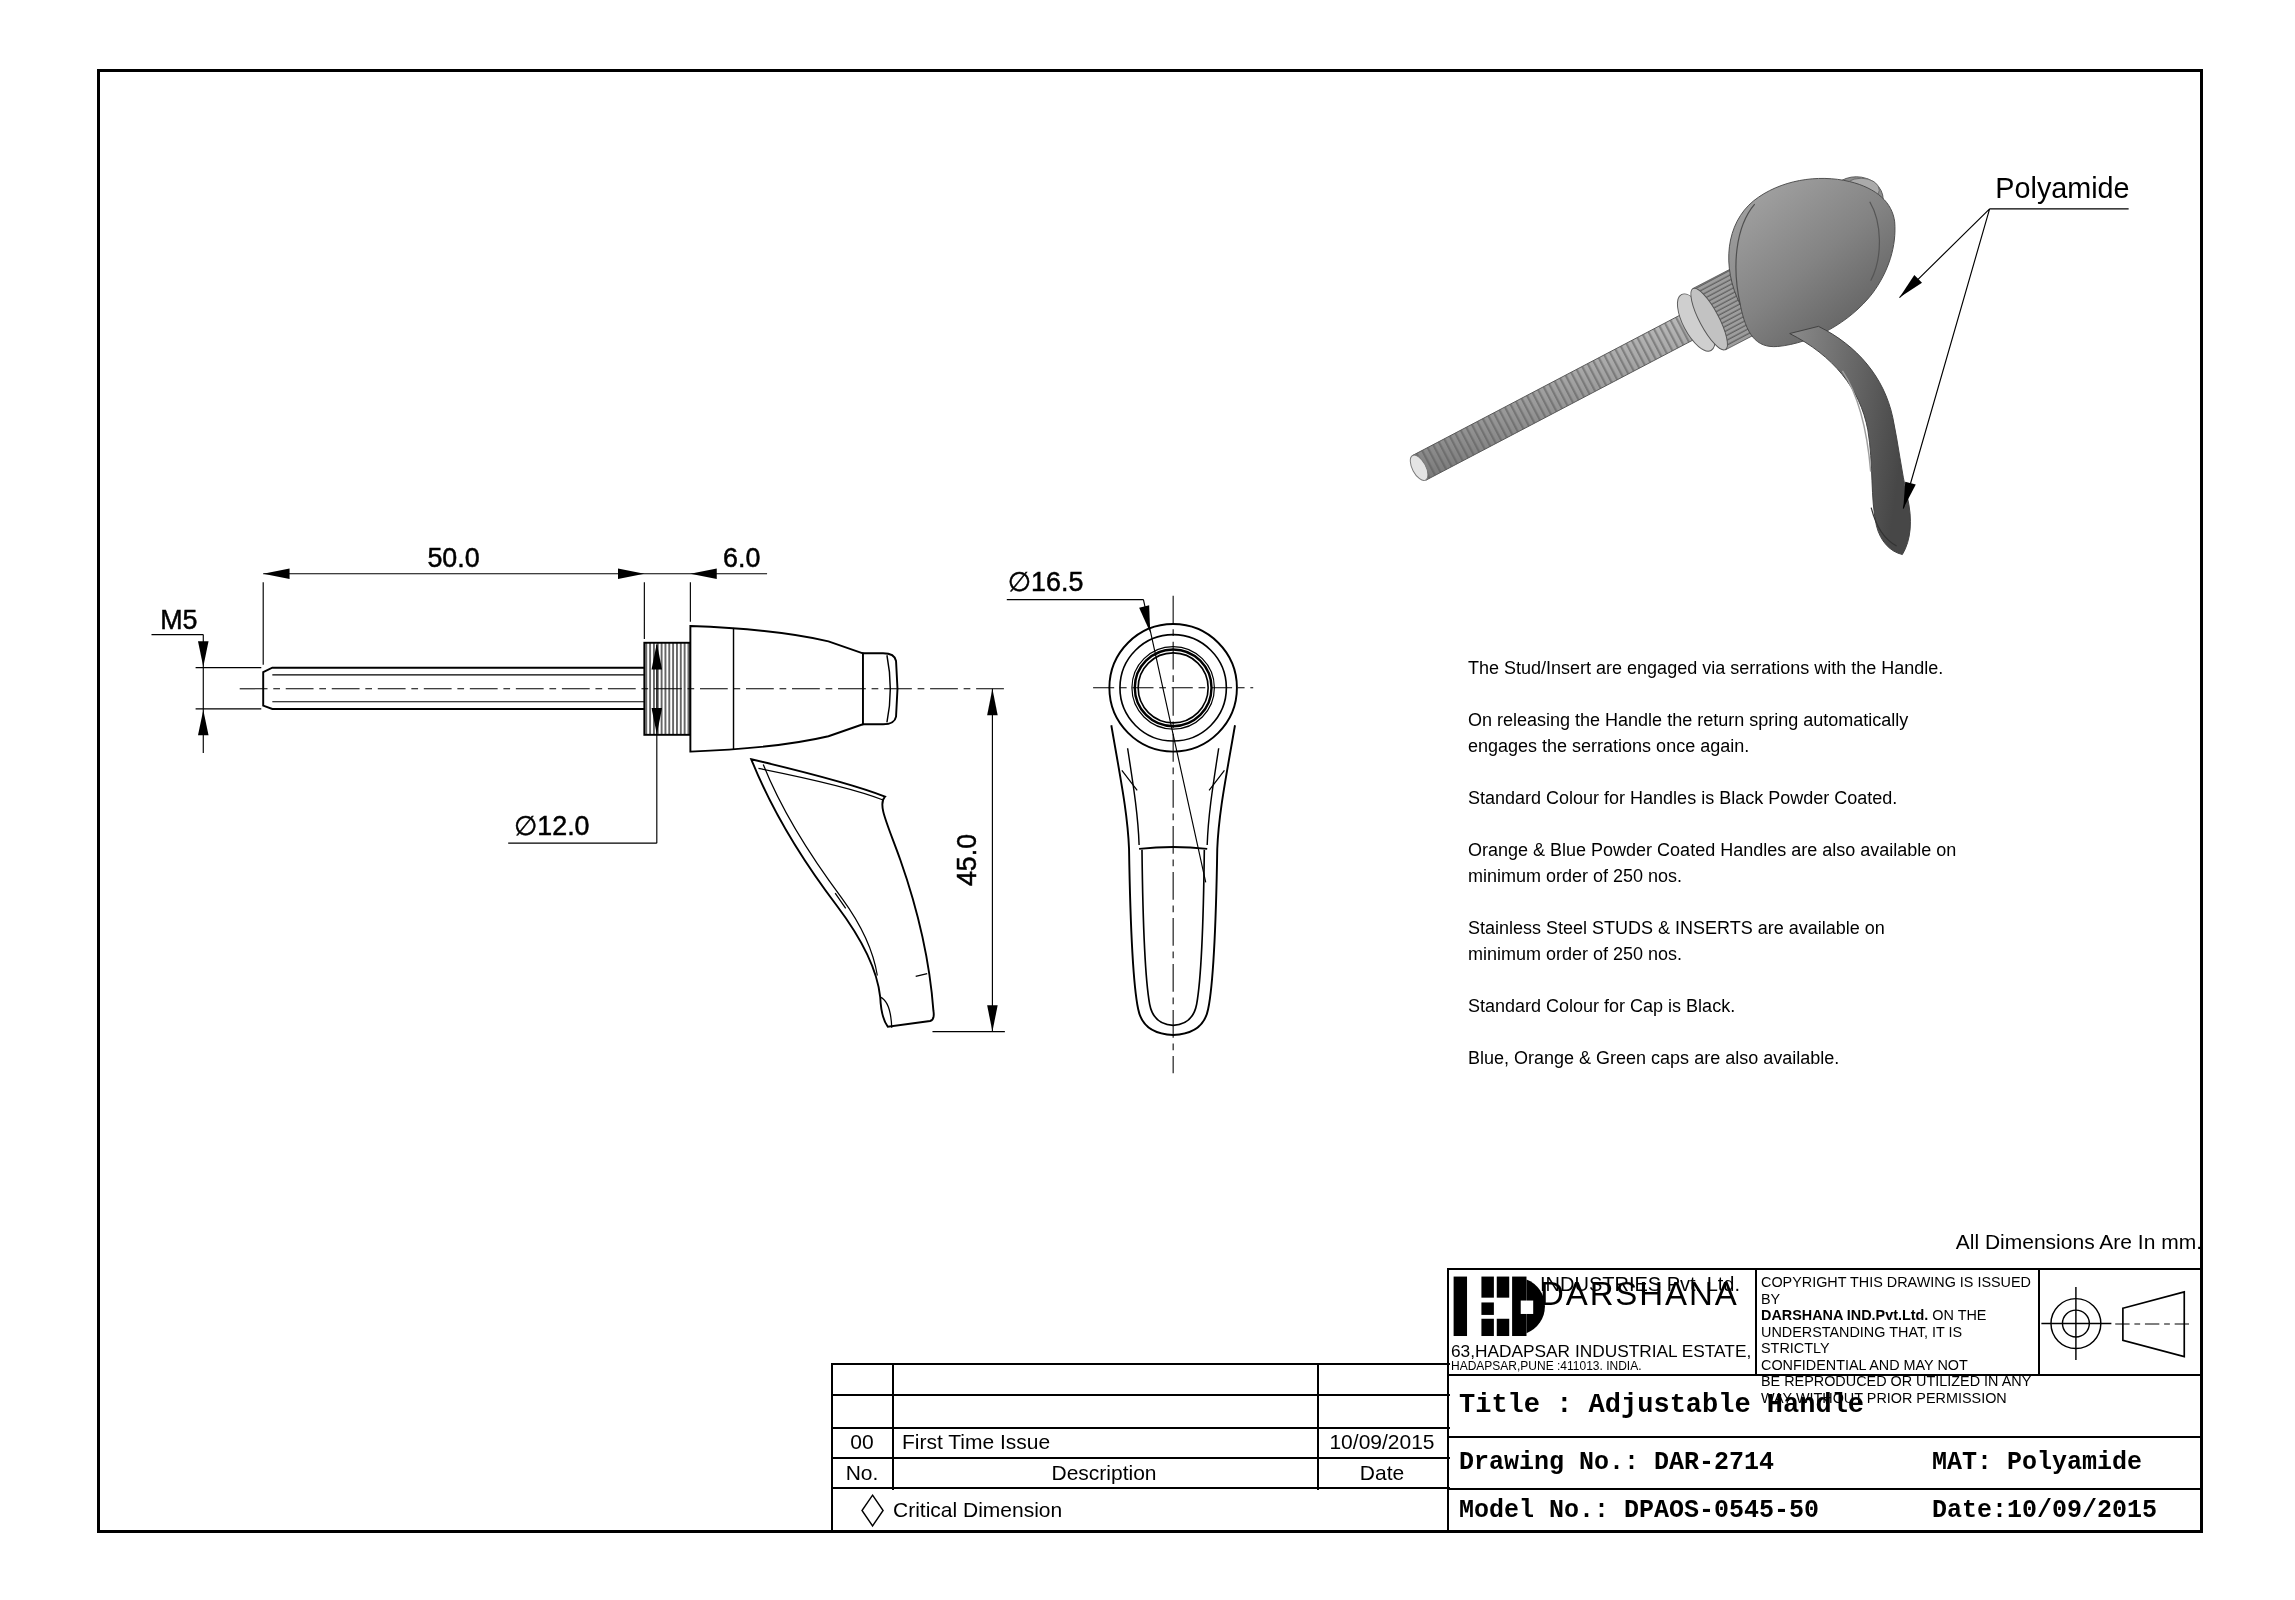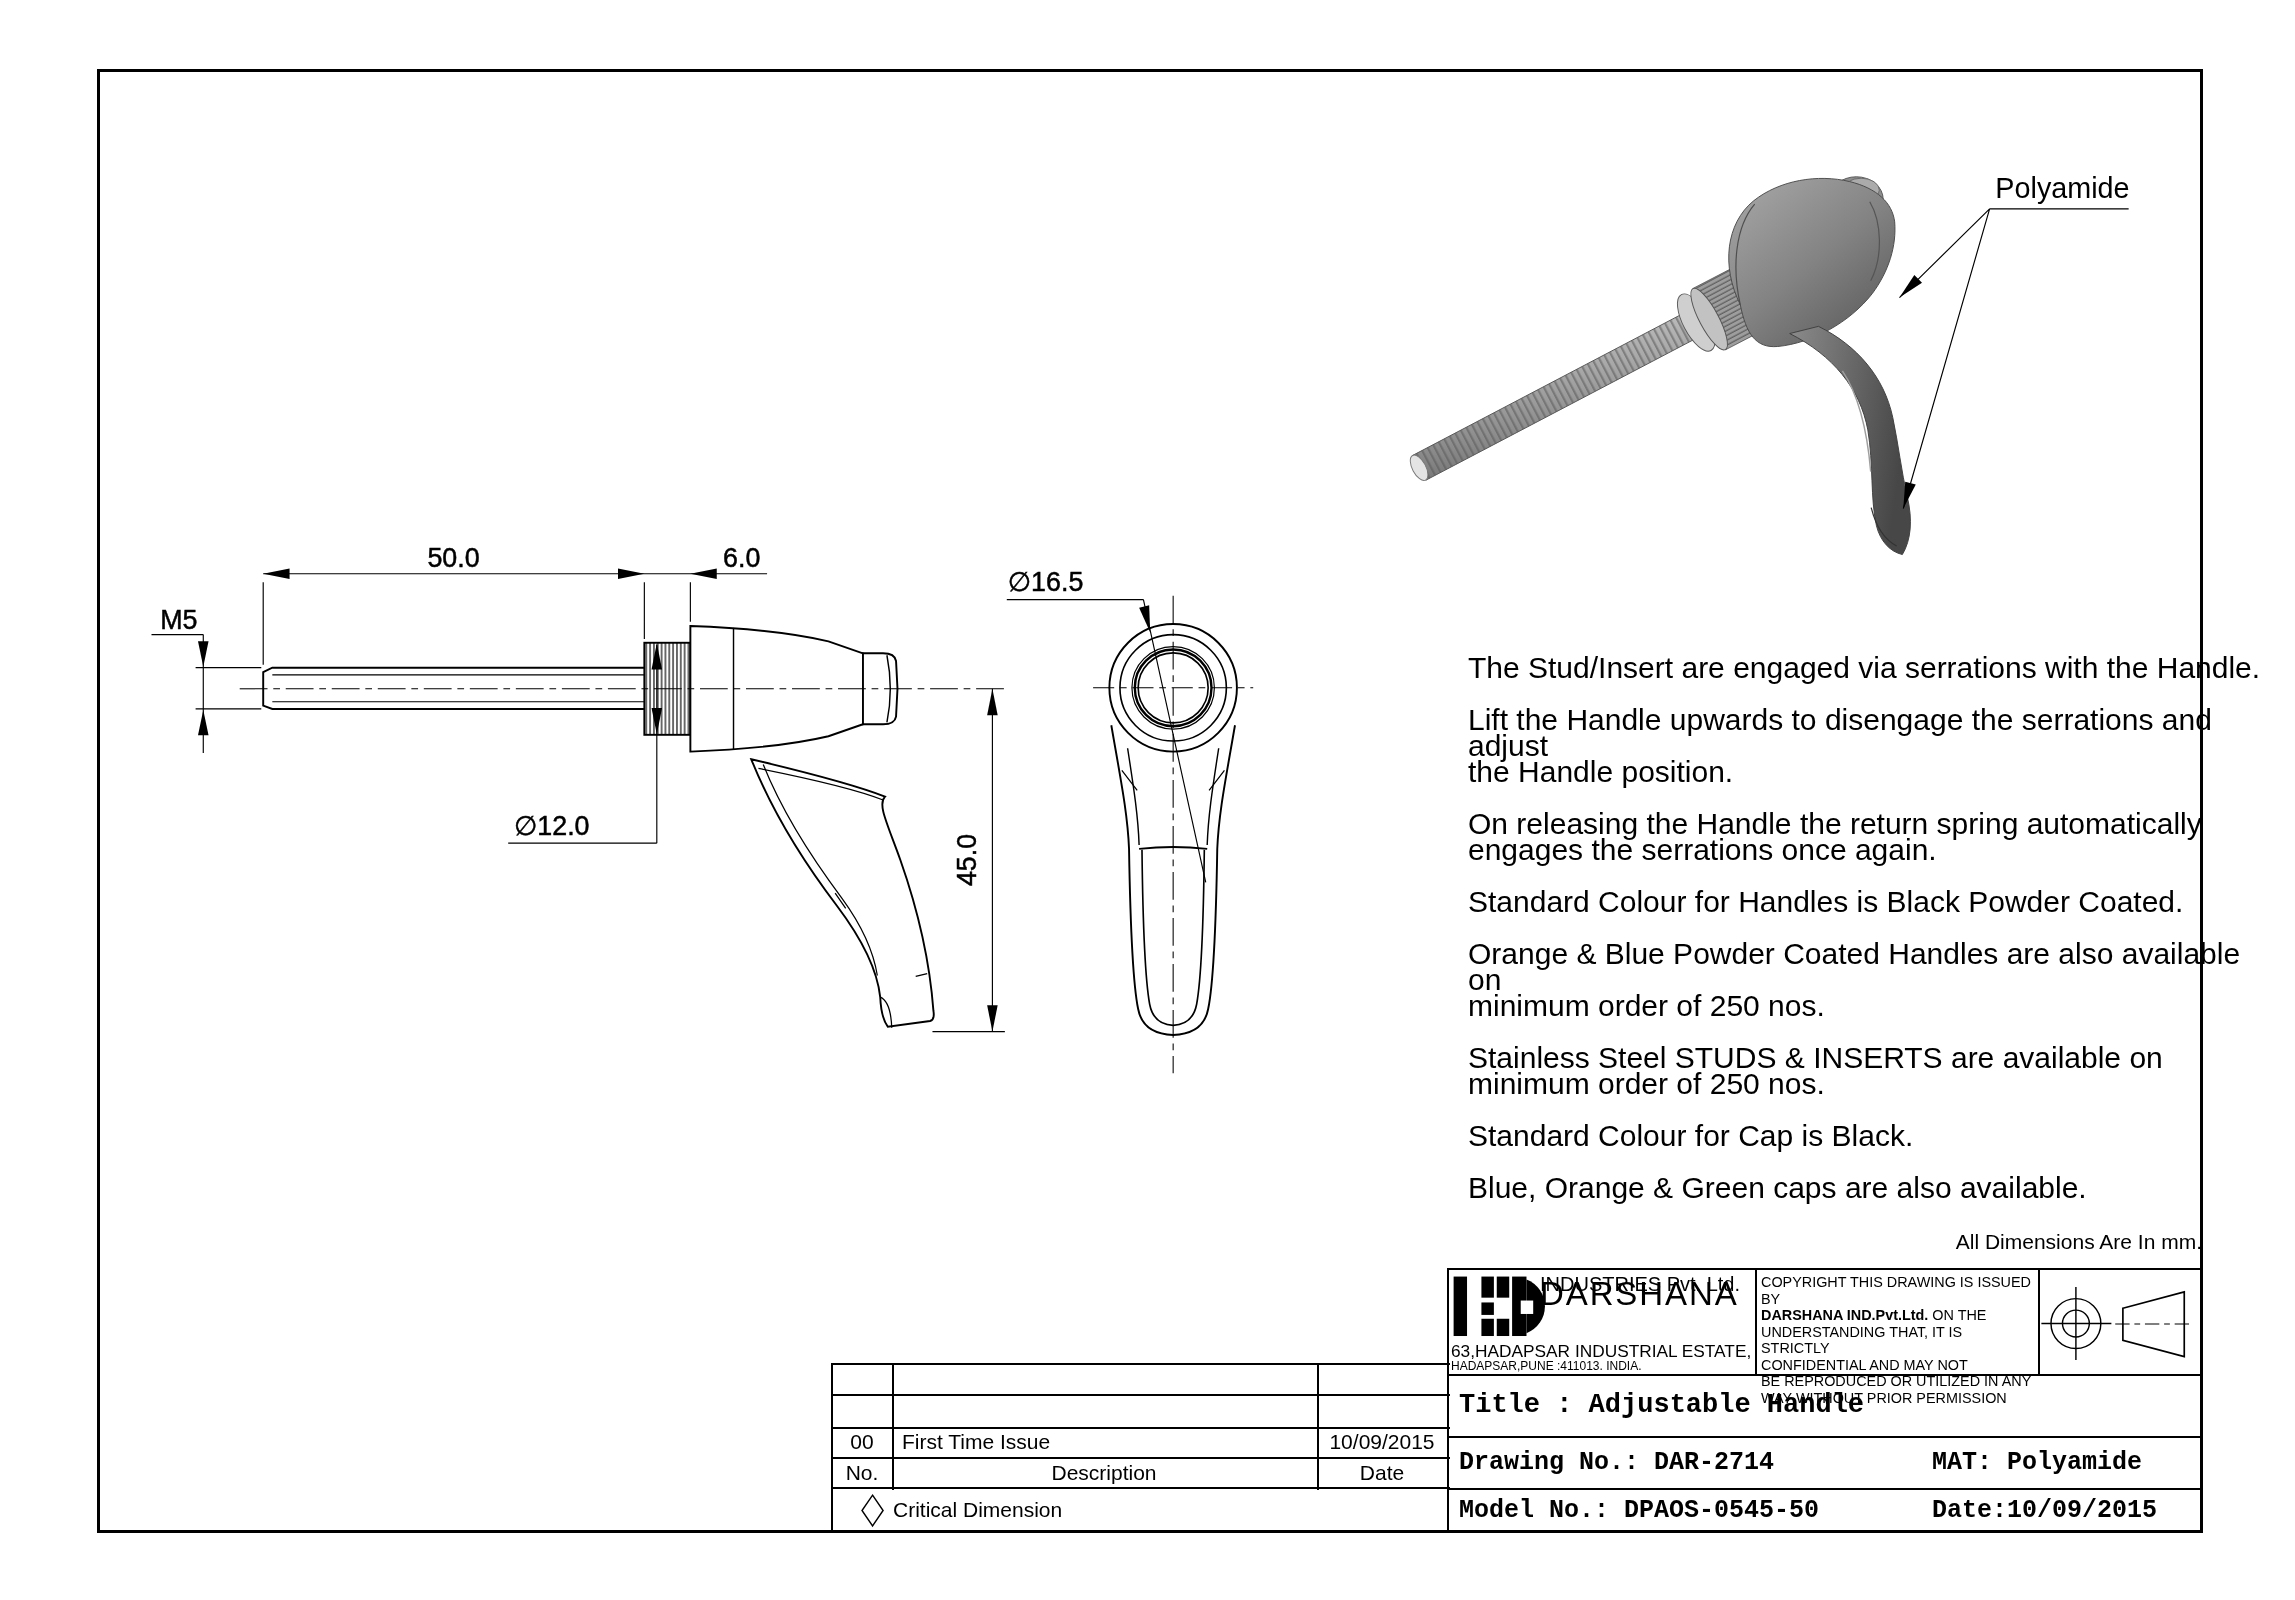--- a/index.html
+++ b/index.html
@@ -3,21 +3,21 @@
 <meta charset="utf-8">
 <style>
   html,body{margin:0;padding:0;background:#fff;}
   body{width:2295px;height:1601px;position:relative;font-family:"Liberation Sans",sans-serif;color:#000;overflow:hidden;}
   .line{position:absolute;background:#000;}
   #sheet-border{position:absolute;left:97px;top:69px;width:2106px;height:1464px;border:3.4px solid #000;box-sizing:border-box;}
   svg.art{position:absolute;left:0;top:0;width:2295px;height:1601px;}
   .dimtxt{font-family:"Liberation Sans",sans-serif;font-size:56px;fill:#000;}
   .isotxt{font-family:"Liberation Sans",sans-serif;font-size:60px;fill:#000;}
   
-  #notes{position:absolute;left:1468px;top:655px;width:806px;font-size:30px;line-height:26px;}
+  #notes{position:absolute;left:1468px;top:655px;width:806px;font-size:18px;line-height:26px;}
   #notes p{margin:0 0 26px 0;white-space:pre-line;}
   #footnote{position:absolute;left:1722px;top:1230px;width:480px;text-align:right;font-size:21px;}
   
   .rev-text{position:absolute;font-size:21px;display:flex;align-items:center;}
   .ctr{justify-content:center;text-align:center;border-radius:13px;}
   
   .mono{font-family:"Liberation Mono","DejaVu Sans Mono",monospace;font-weight:700;}
   #tb-title{position:absolute;left:1459px;top:1374px;height:62px;font-size:27px;display:flex;align-items:center;}
   #tb-row3 .mono,#tb-row4 .mono{font-size:25px;}
   #company-name{position:absolute;left:1540px;top:1275px;font-size:33px;letter-spacing:1.9px;}
@@ -174,22 +174,20 @@
 
   <g>
     <polygon points="1820,3118 1842,3150 1820,3182 1798,3150" fill="none" stroke="#000" stroke-width="3"></polygon>
   </g>
 </svg>
 
 <div id="sheet-border"></div>
 
 <div id="notes">
   <p>The Stud/Insert are engaged via serrations with the Handle.</p>
-  <p>Lift the Handle upwards to disengage the serrations and adjust
-the Handle position.</p>
   <p>On releasing the Handle the return spring automatically
 engages the serrations once again.</p>
   <p>Standard Colour for Handles is Black Powder Coated.</p>
   <p>Orange &amp; Blue Powder Coated Handles are also available on
 minimum order of 250 nos.</p>
   <p>Stainless Steel STUDS &amp; INSERTS are available on
 minimum order of 250 nos.</p>
   <p>Standard Colour for Cap is Black.</p>
   <p>Blue, Orange &amp; Green caps are also available.</p>
 </div>

